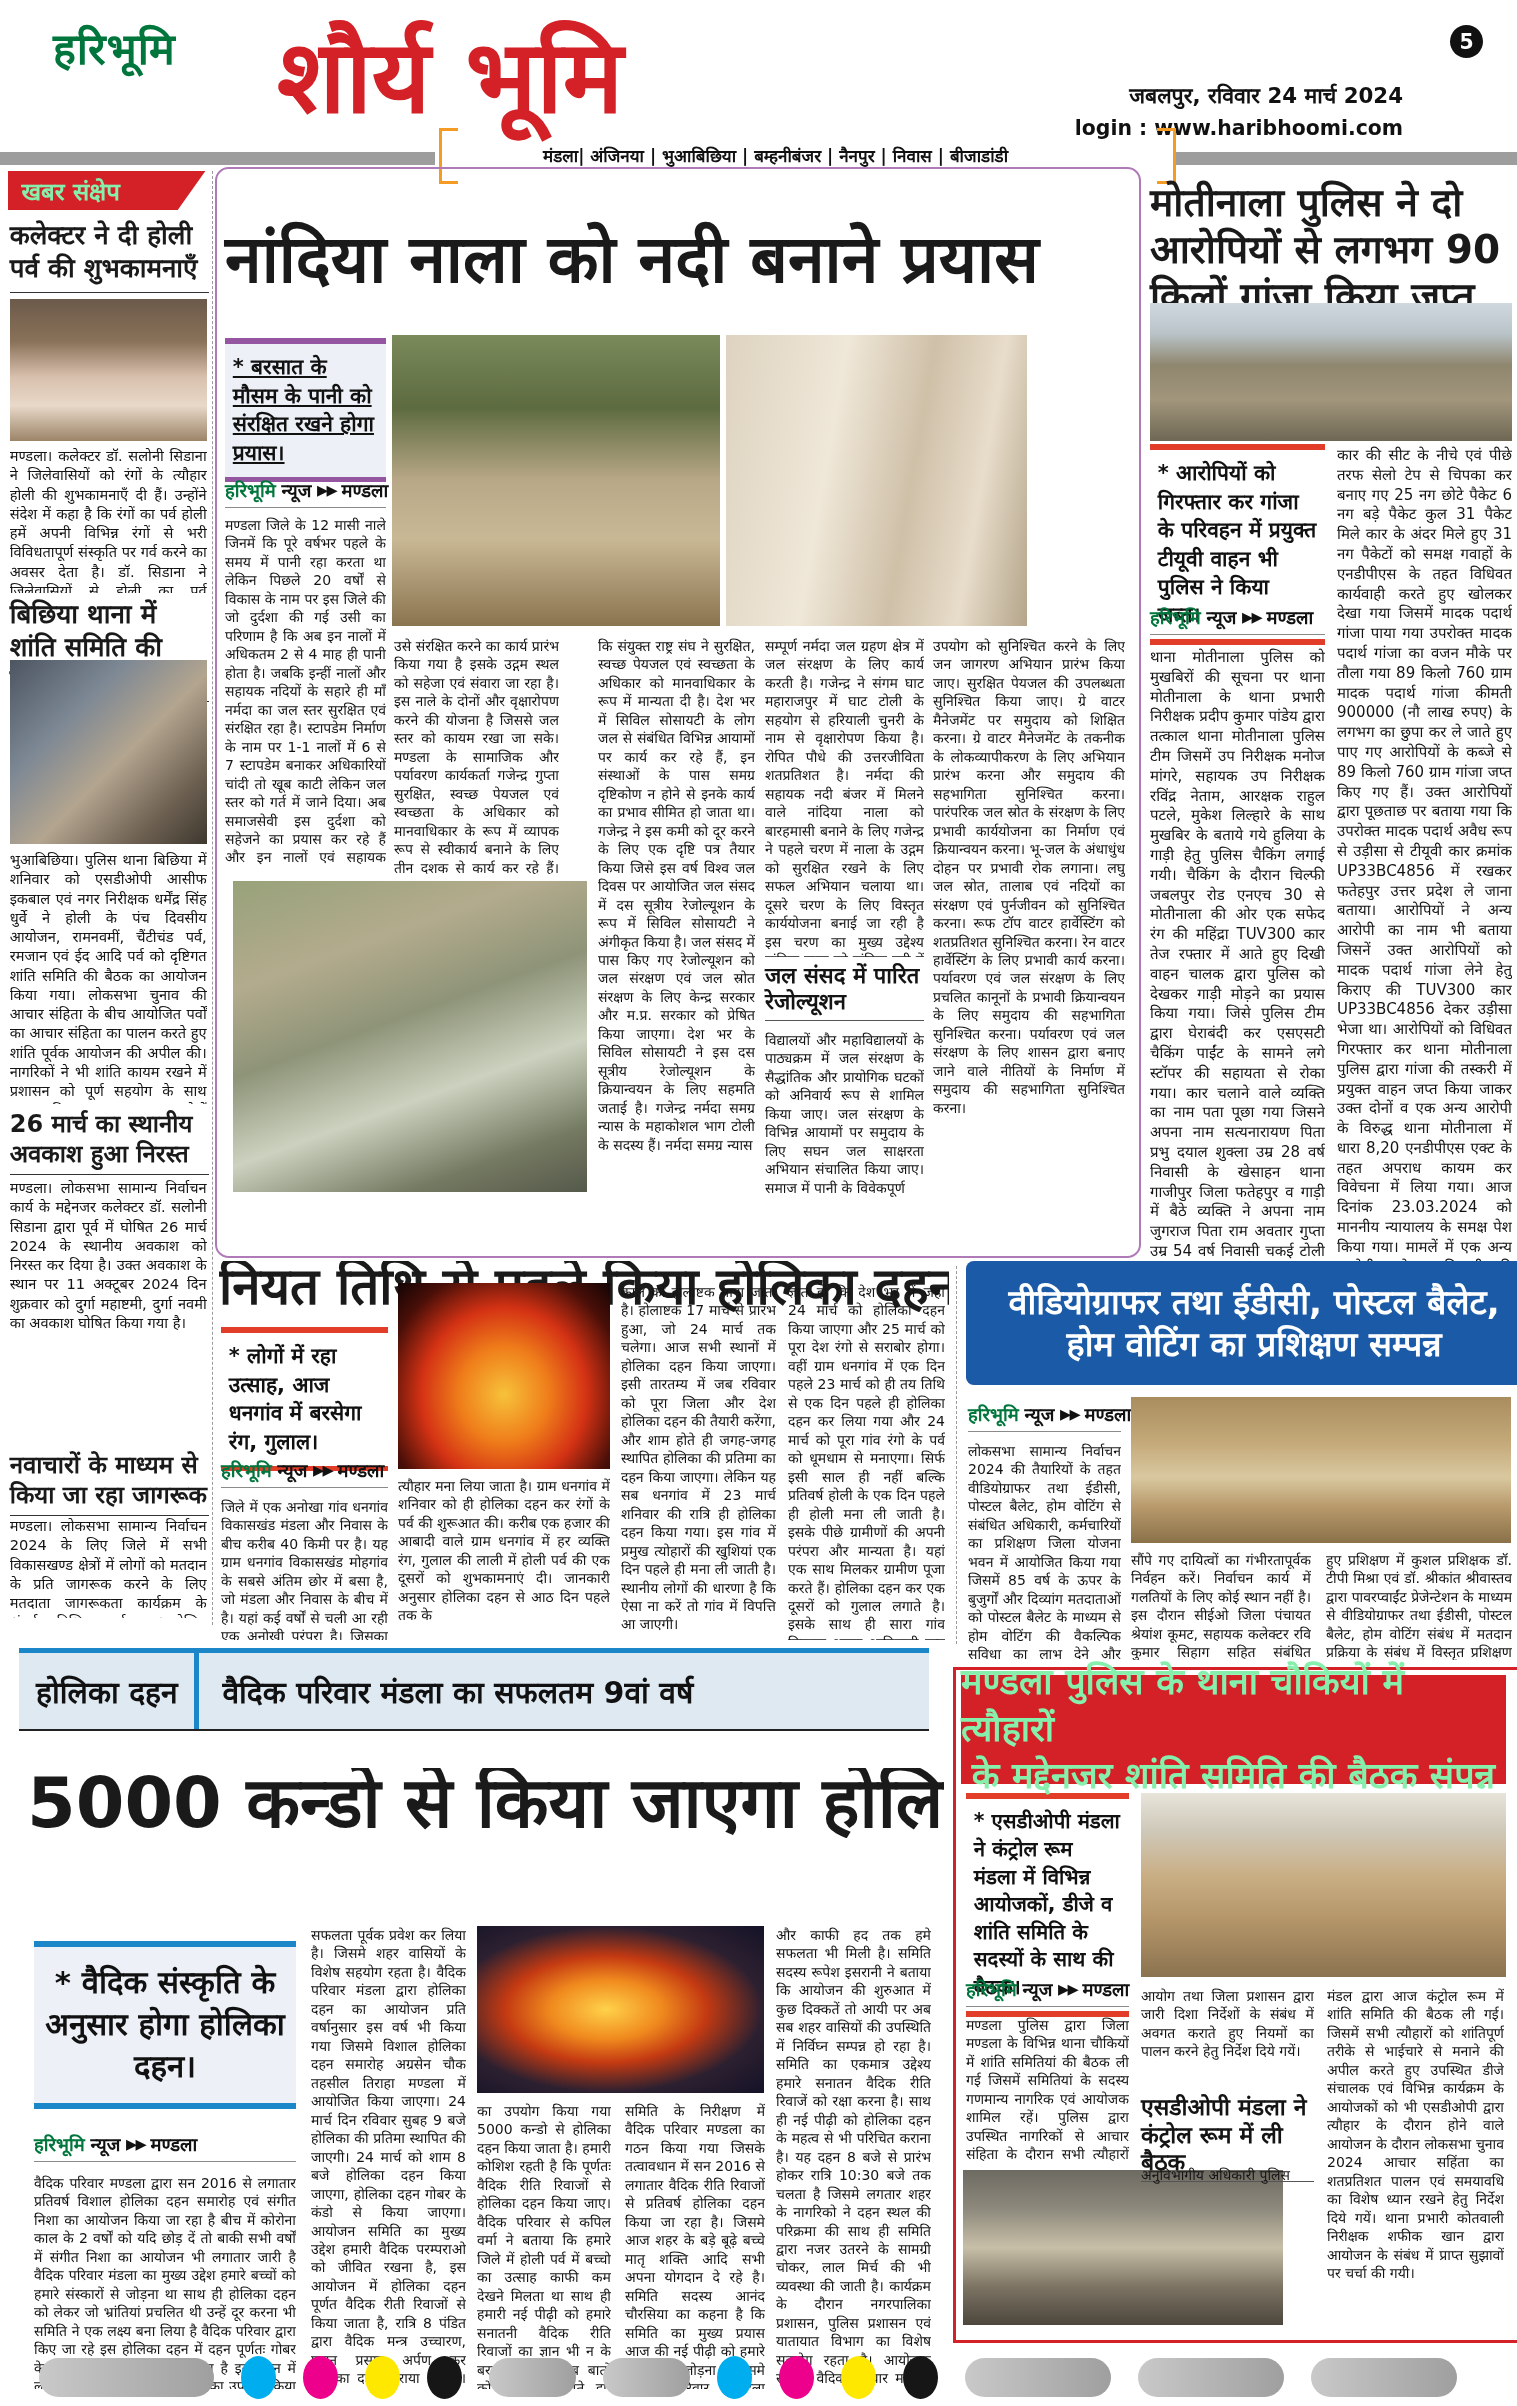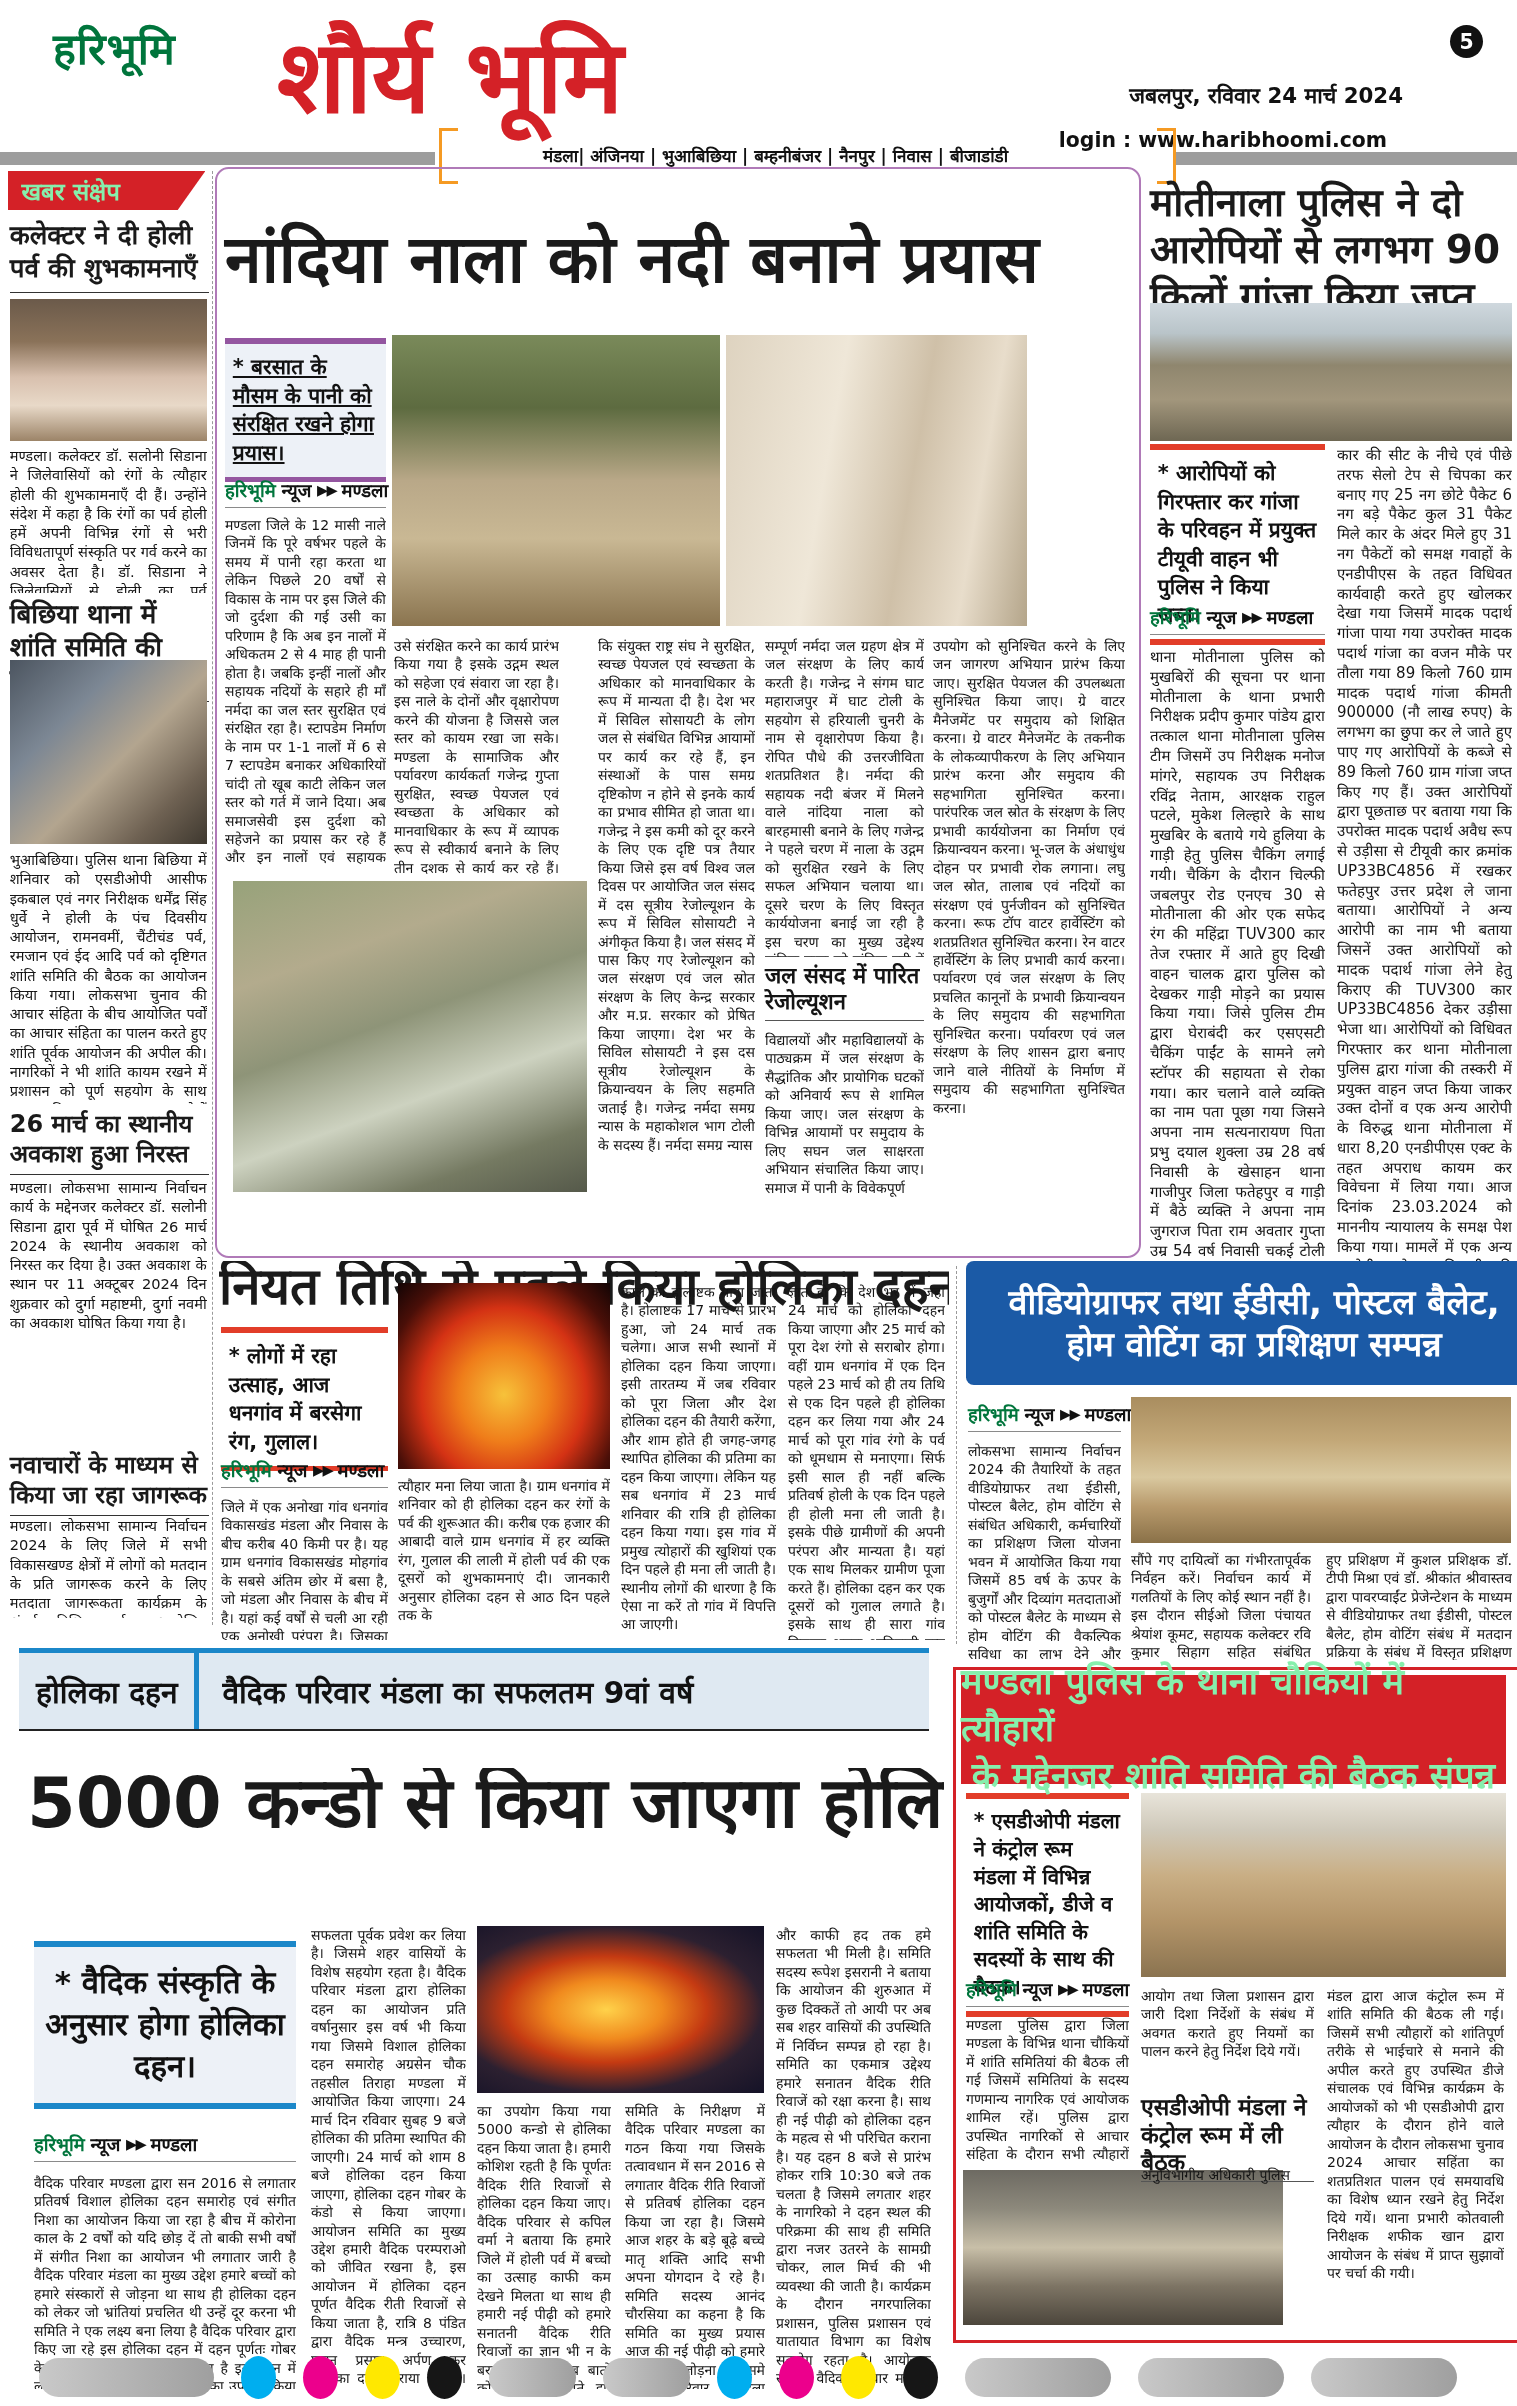--- a/index.html
+++ b/index.html
@@ -46,21 +46,21 @@
 </style>
 </head>
 <body>
 
 <div id="paper">
 
   <div class="abs logo" style="left:53px;top:17.5px;">हरिभूमि</div>
   <div class="abs masthead" style="left:277px;top:27px;">शौर्य भूमि</div>
   <div class="abs pagecircle" style="left:1450px;top:25px;">5</div>
   <div class="abs dateline" style="right:115px;top:80px;">जबलपुर, रविवार 24 मार्च 2024</div>
-  <div class="abs login" style="right:131px;top:116px;margin-top:12px;">login : www.haribhoomi.com</div>
+  <div class="abs login" style="right:115px;top:116px;">login : www.haribhoomi.com</div>
 
   <div class="abs graybar" style="left:0;top:152px;width:435px;"></div>
   <div class="abs graybar" style="left:1176px;top:152px;width:342px;"></div>
   <div class="abs bracket l" style="left:439px;top:128px;"></div>
   <div class="abs bracket r" style="left:1157px;top:128px;"></div>
   <div class="abs regions" style="left:543px;top:144px;">मंडला| अंजिनया | भुआबिछिया | बम्हनीबंजर | नैनपुर | निवास | बीजाडांडी</div>
 
   <div class="abs dashv" style="left:212px;top:171px;height:1454px;"></div>
 
   <div class="abs redbanner" style="left:7.8px;top:171px;width:184px;height:39px;font-size:24px;padding-left:13.6px;clip-path:polygon(0 0,100% 0,86% 100%,0 100%);">

